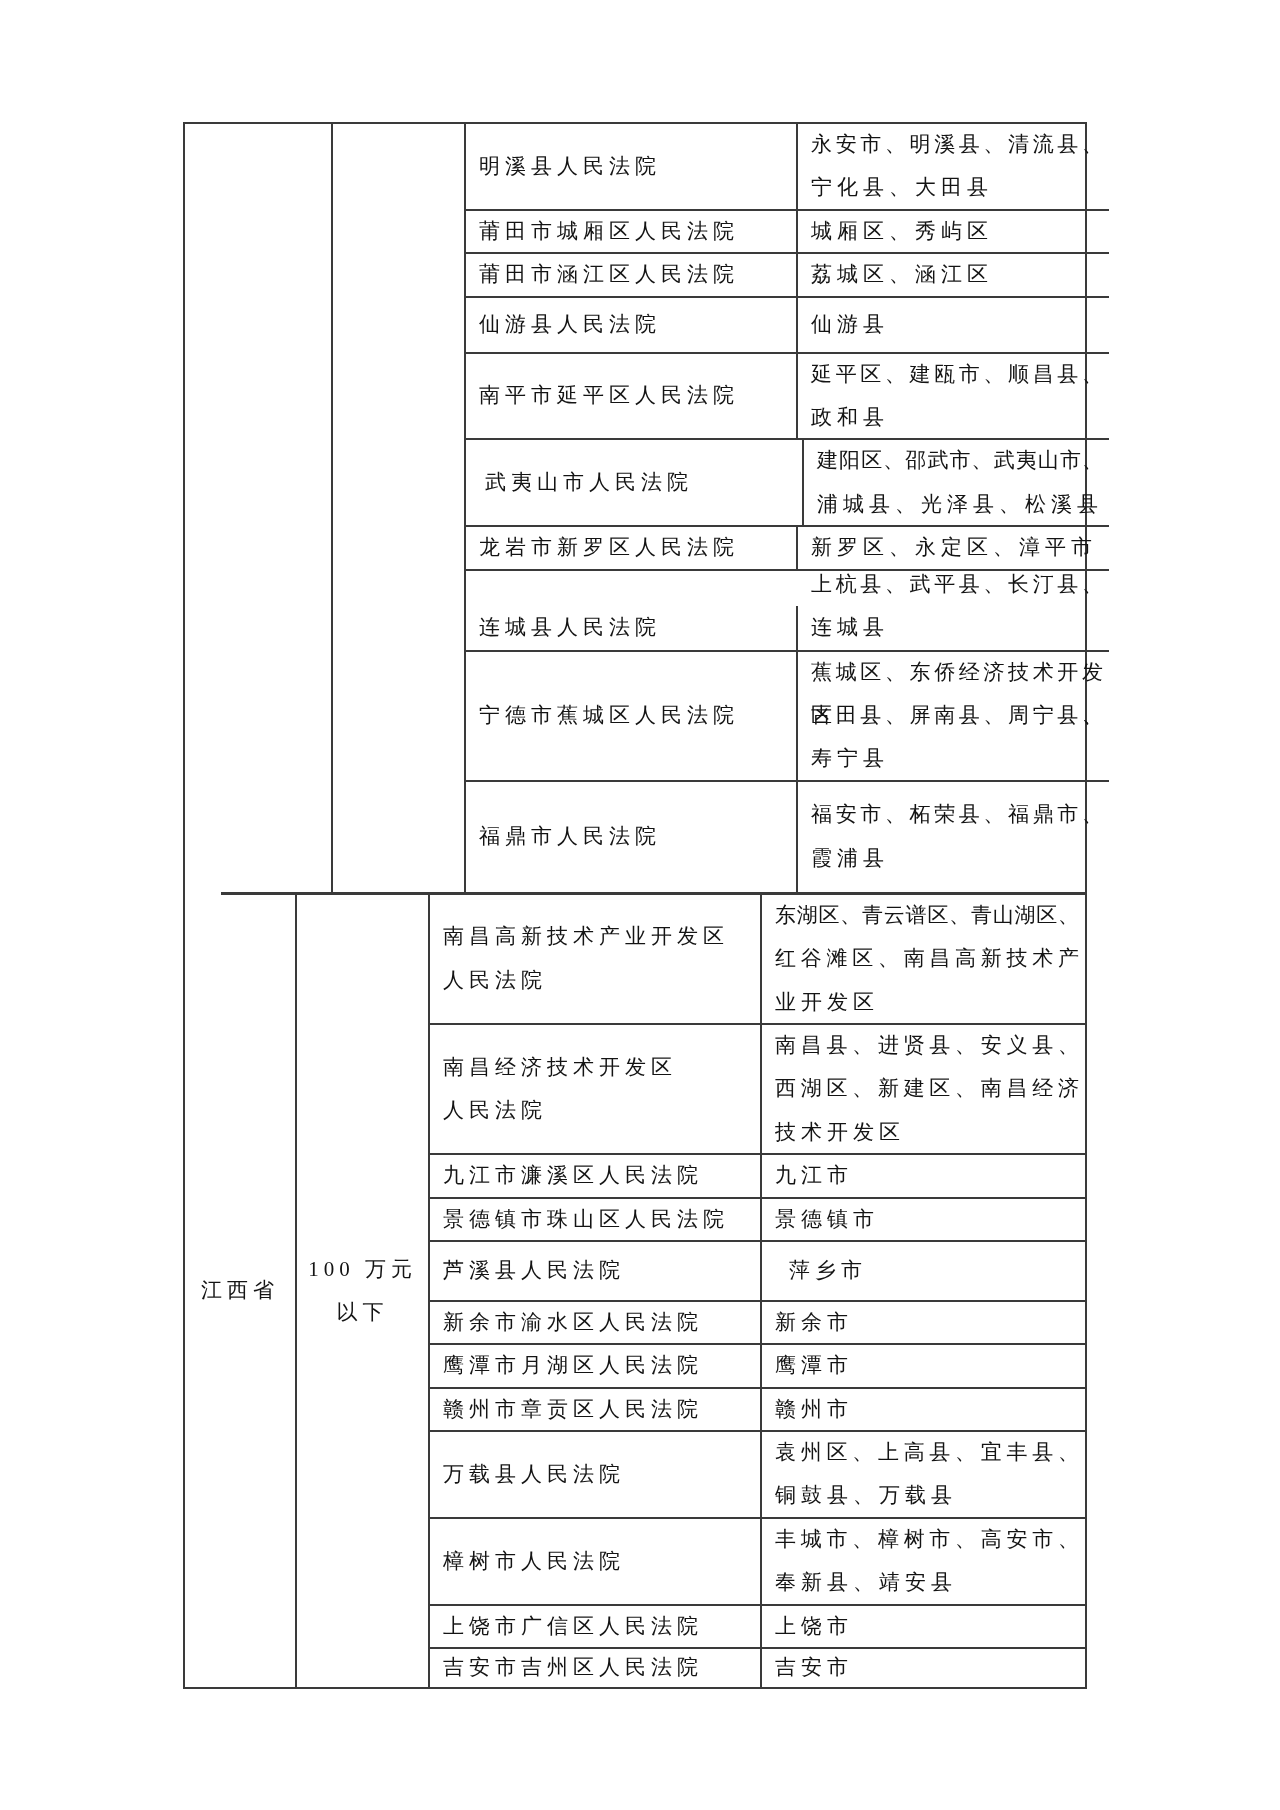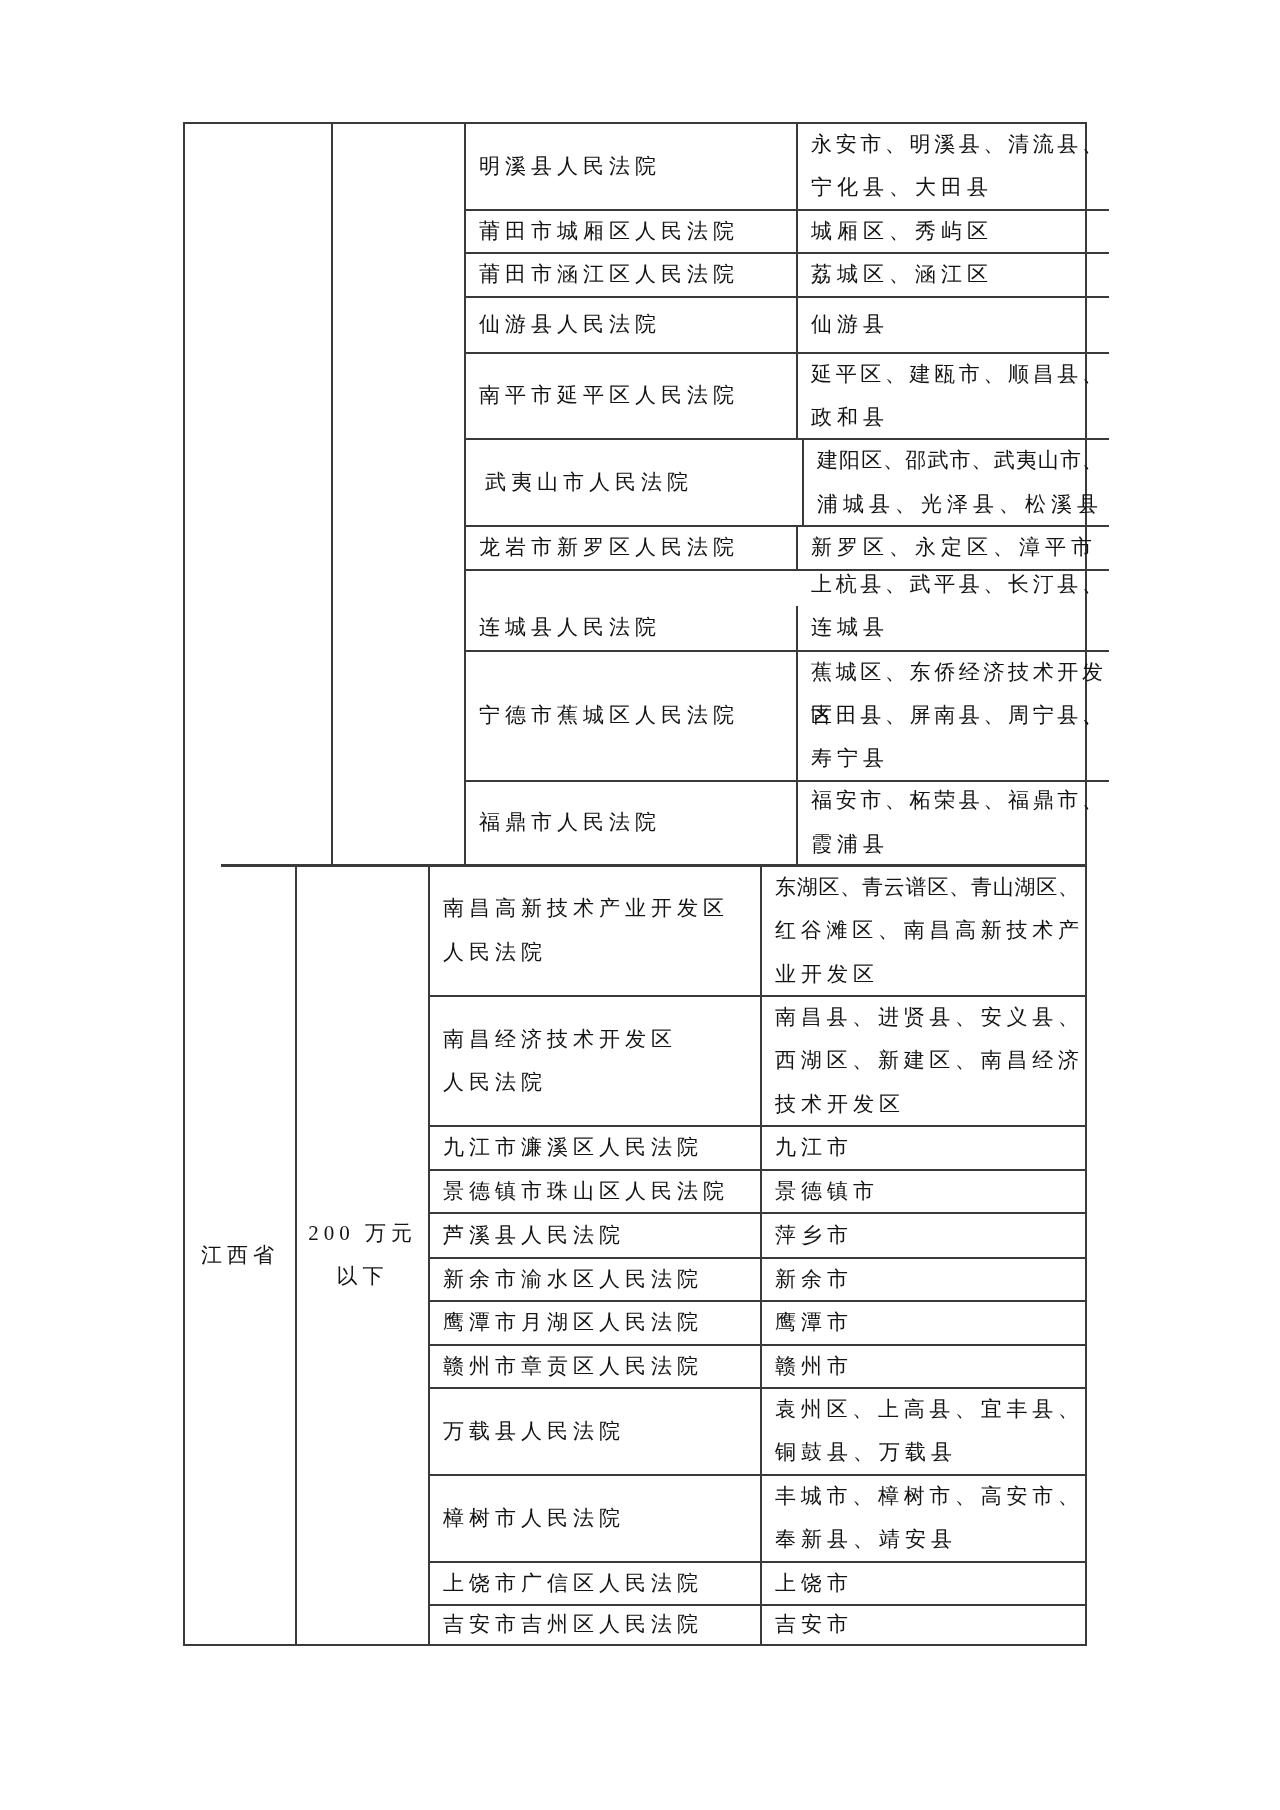--- a/index.html
+++ b/index.html
@@ -143,37 +143,37 @@
           <div class="trow" style="height: 130.2px;">
             <div class="cell court">
               <div class="line">宁德市蕉城区人民法院</div>
             </div>
             <div class="cell juris">
               <div class="line just">蕉城区、东侨经济技术开发区、</div>
               <div class="line just">古田县、屏南县、周宁县、</div>
               <div class="line">寿宁县</div>
             </div>
           </div>
-          <div class="trow last" style="height: 82px;">
+          <div class="trow last" style="height: 110px;">
             <div class="cell court">
               <div class="line">福鼎市人民法院</div>
             </div>
             <div class="cell juris">
               <div class="line just">福安市、柘荣县、福鼎市、</div>
               <div class="line">霞浦县</div>
             </div>
           </div>
         </div>
       </div>
       <div class="section">
         <div class="cell prov">
           <div class="line">江西省</div>
         </div>
         <div class="cell amt">
-          <div class="line">200 万元</div>
+          <div class="line">100 万元</div>
           <div class="line">以下</div>
         </div>
         <div class="rowswrap">
           <div class="trow" style="height: 130.2px;">
             <div class="cell court">
               <div class="line">南昌高新技术产业开发区</div>
               <div class="line">人民法院</div>
             </div>
             <div class="cell juris">
               <div class="line just">东湖区、青云谱区、青山湖区、</div>
@@ -201,21 +201,21 @@
             </div>
           </div>
           <div class="trow" style="height: 43.4px;">
             <div class="cell court">
               <div class="line">景德镇市珠山区人民法院</div>
             </div>
             <div class="cell juris">
               <div class="line">景德镇市</div>
             </div>
           </div>
-          <div class="trow" style="height: 45px;">
+          <div class="trow" style="height: 60px; gap: 14px;">
             <div class="cell court">
               <div class="line">芦溪县人民法院</div>
             </div>
             <div class="cell juris">
               <div class="line">萍乡市</div>
             </div>
           </div>
           <div class="trow" style="height: 43.4px;">
             <div class="cell court">
               <div class="line">新余市渝水区人民法院</div>

